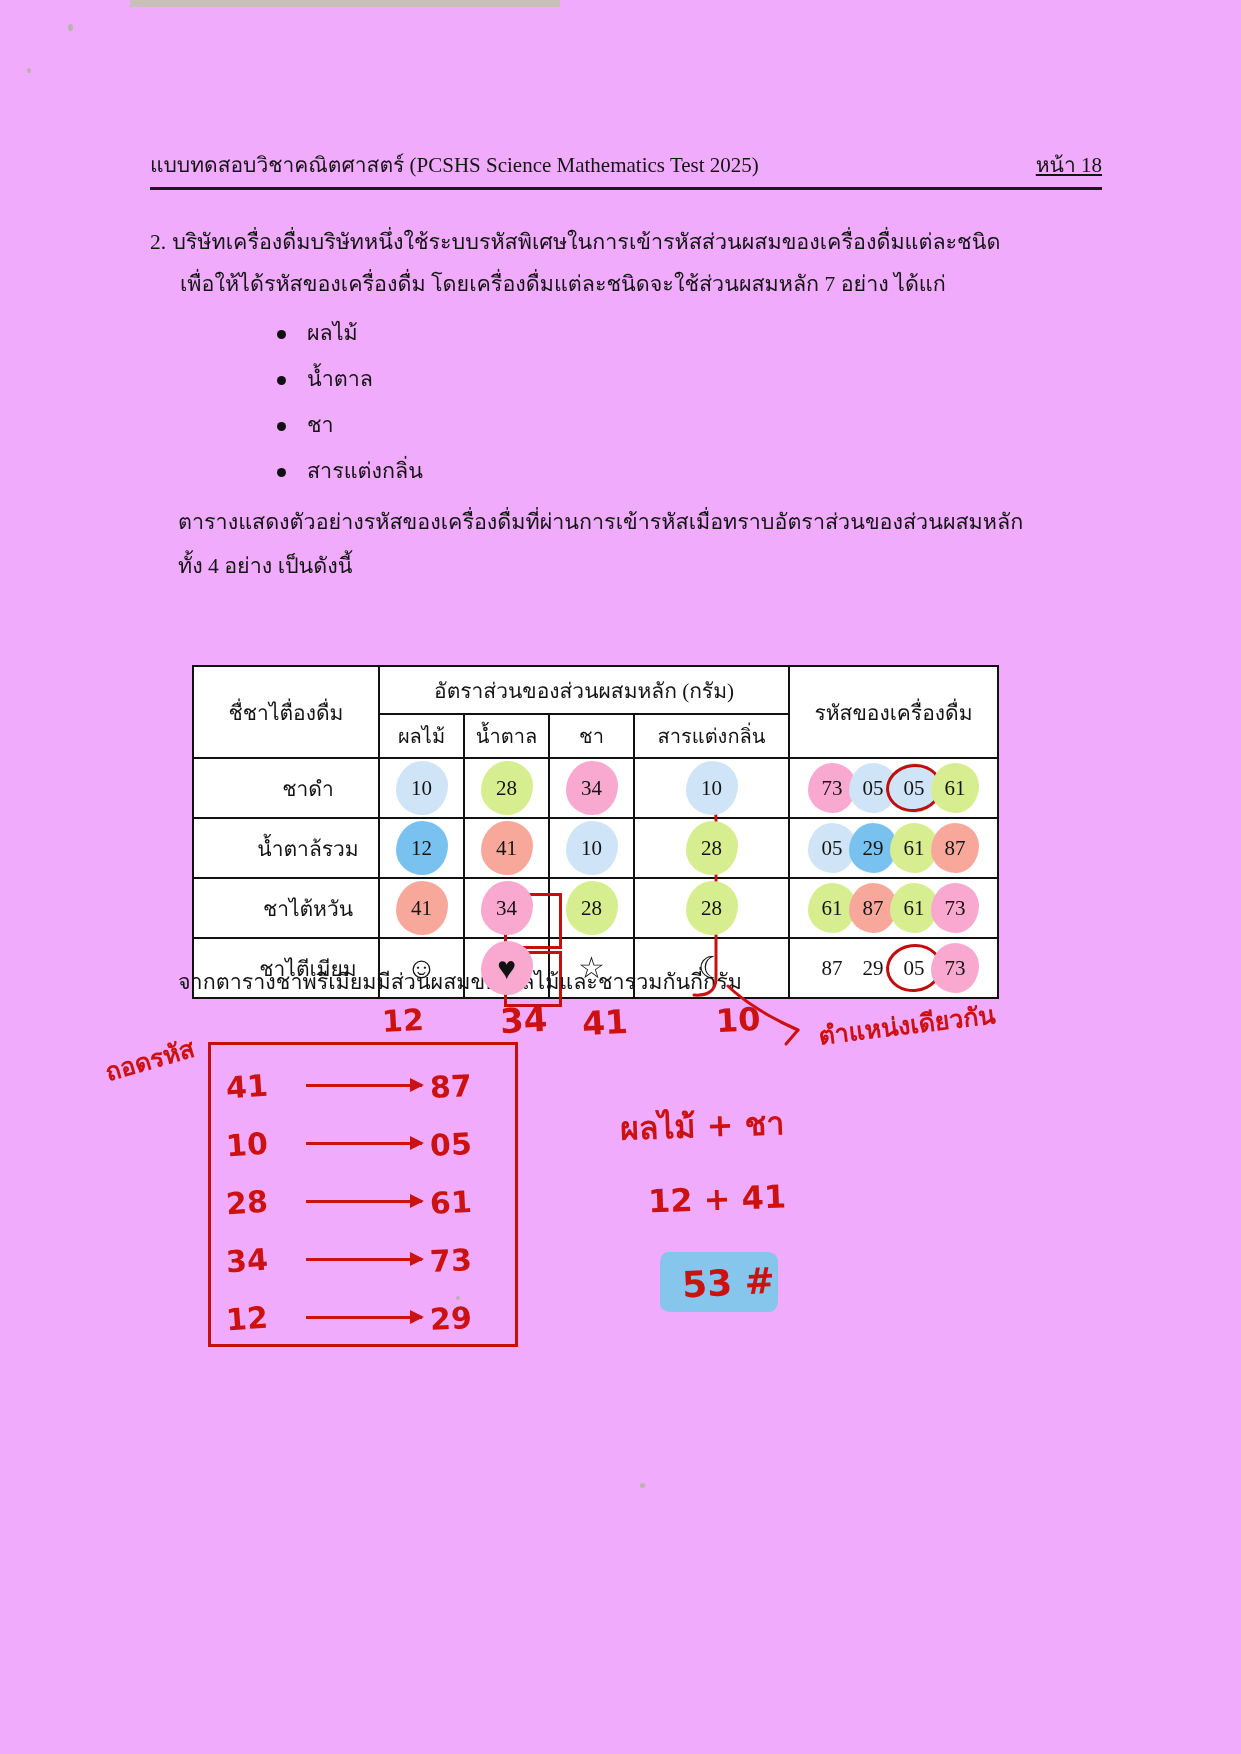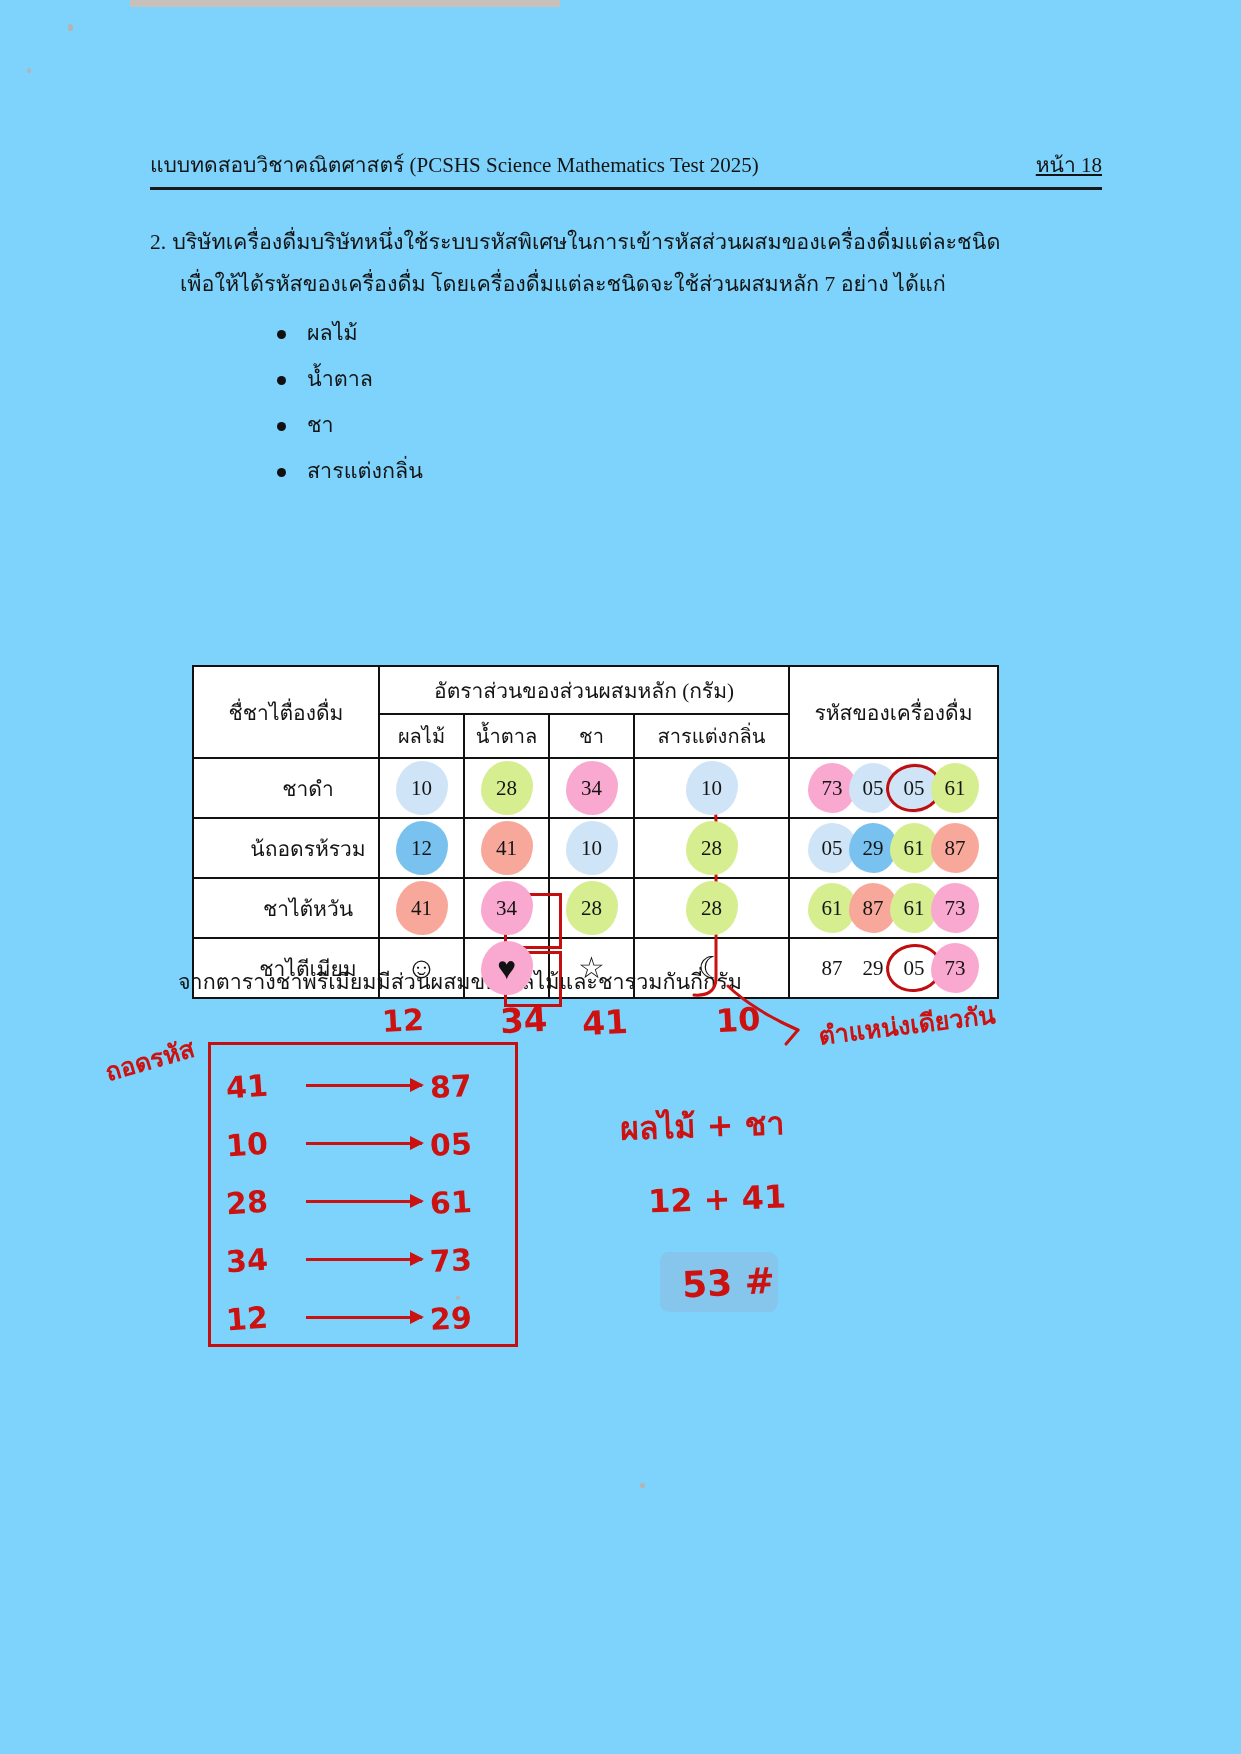--- a/index.html
+++ b/index.html
@@ -11,21 +11,21 @@
     position: relative;
     overflow: hidden;
     color: #141414;
   }
 
   
   #page {
     position: absolute;
     left: 0; top: 0;
     width: 1241px; height: 1754px;
-    background: #7dd3fc;
+    background: #f0abfc;
   }
 
   
   .scan-top {
     position: absolute;
     left: 130px; top: 0; width: 430px; height: 7px;
     background: #c8c0ba;
   }
   .speck { position: absolute; background: #b9b2ad; border-radius: 50%; }
 
@@ -288,20 +288,24 @@
     <div class="q-line q-indent">เพื่อให้ได้รหัสของเครื่องดื่ม โดยเครื่องดื่มแต่ละชนิดจะใช้ส่วนผสมหลัก 7 อย่าง ได้แก่</div>
   </div>
 
   <ul class="ingredients">
     <li>ผลไม้</li>
     <li>น้ำตาล</li>
     <li>ชา</li>
     <li>สารแต่งกลิ่น</li>
   </ul>
 
+  <div class="para">
+    <div>ตารางแสดงตัวอย่างรหัสของเครื่องดื่มที่ผ่านการเข้ารหัสเมื่อทราบอัตราส่วนของส่วนผสมหลัก</div>
+    <div>ทั้ง 4 อย่าง เป็นดังนี้</div>
+  </div>
 
   <div class="tbl-wrap">
     <table class="codes">
       <thead>
         <tr>
           <th class="name-col hdr-main" rowspan="2">ชื่ชาไตื่องดื่ม</th>
           <th class="hdr-main" colspan="4">อัตราส่วนของส่วนผสมหลัก (กรัม)</th>
           <th class="code-col hdr-main" rowspan="2">รหัสของเครื่องดื่ม</th>
         </tr>
         <tr>
@@ -321,21 +325,21 @@
             <td>
               <div class="codecell">
                 <span class="blob c-pink">73</span>
                 <span class="blob c-lightblue">05</span>
                 <span class="blob c-lightblue circled">05</span>
                 <span class="blob c-green">61</span>
               </div>
             </td>
           </tr>
           <tr>
-            <td class="row-name">น้ถอดรห้รวม</td>
+            <td class="row-name">น้ำตาล้รวม</td>
             <td class="val-cell"><span class="blob c-blue">12</span></td>
             <td class="val-cell"><span class="blob c-salmon">41</span></td>
             <td class="val-cell"><span class="blob c-lightblue">10</span></td>
             <td class="val-cell"><span class="blob c-green">28</span></td>
             <td>
               <div class="codecell">
                 <span class="blob c-lightblue">05</span>
                 <span class="blob c-blue">29</span>
                 <span class="blob c-green">61</span>
                 <span class="blob c-salmon">87</span>

